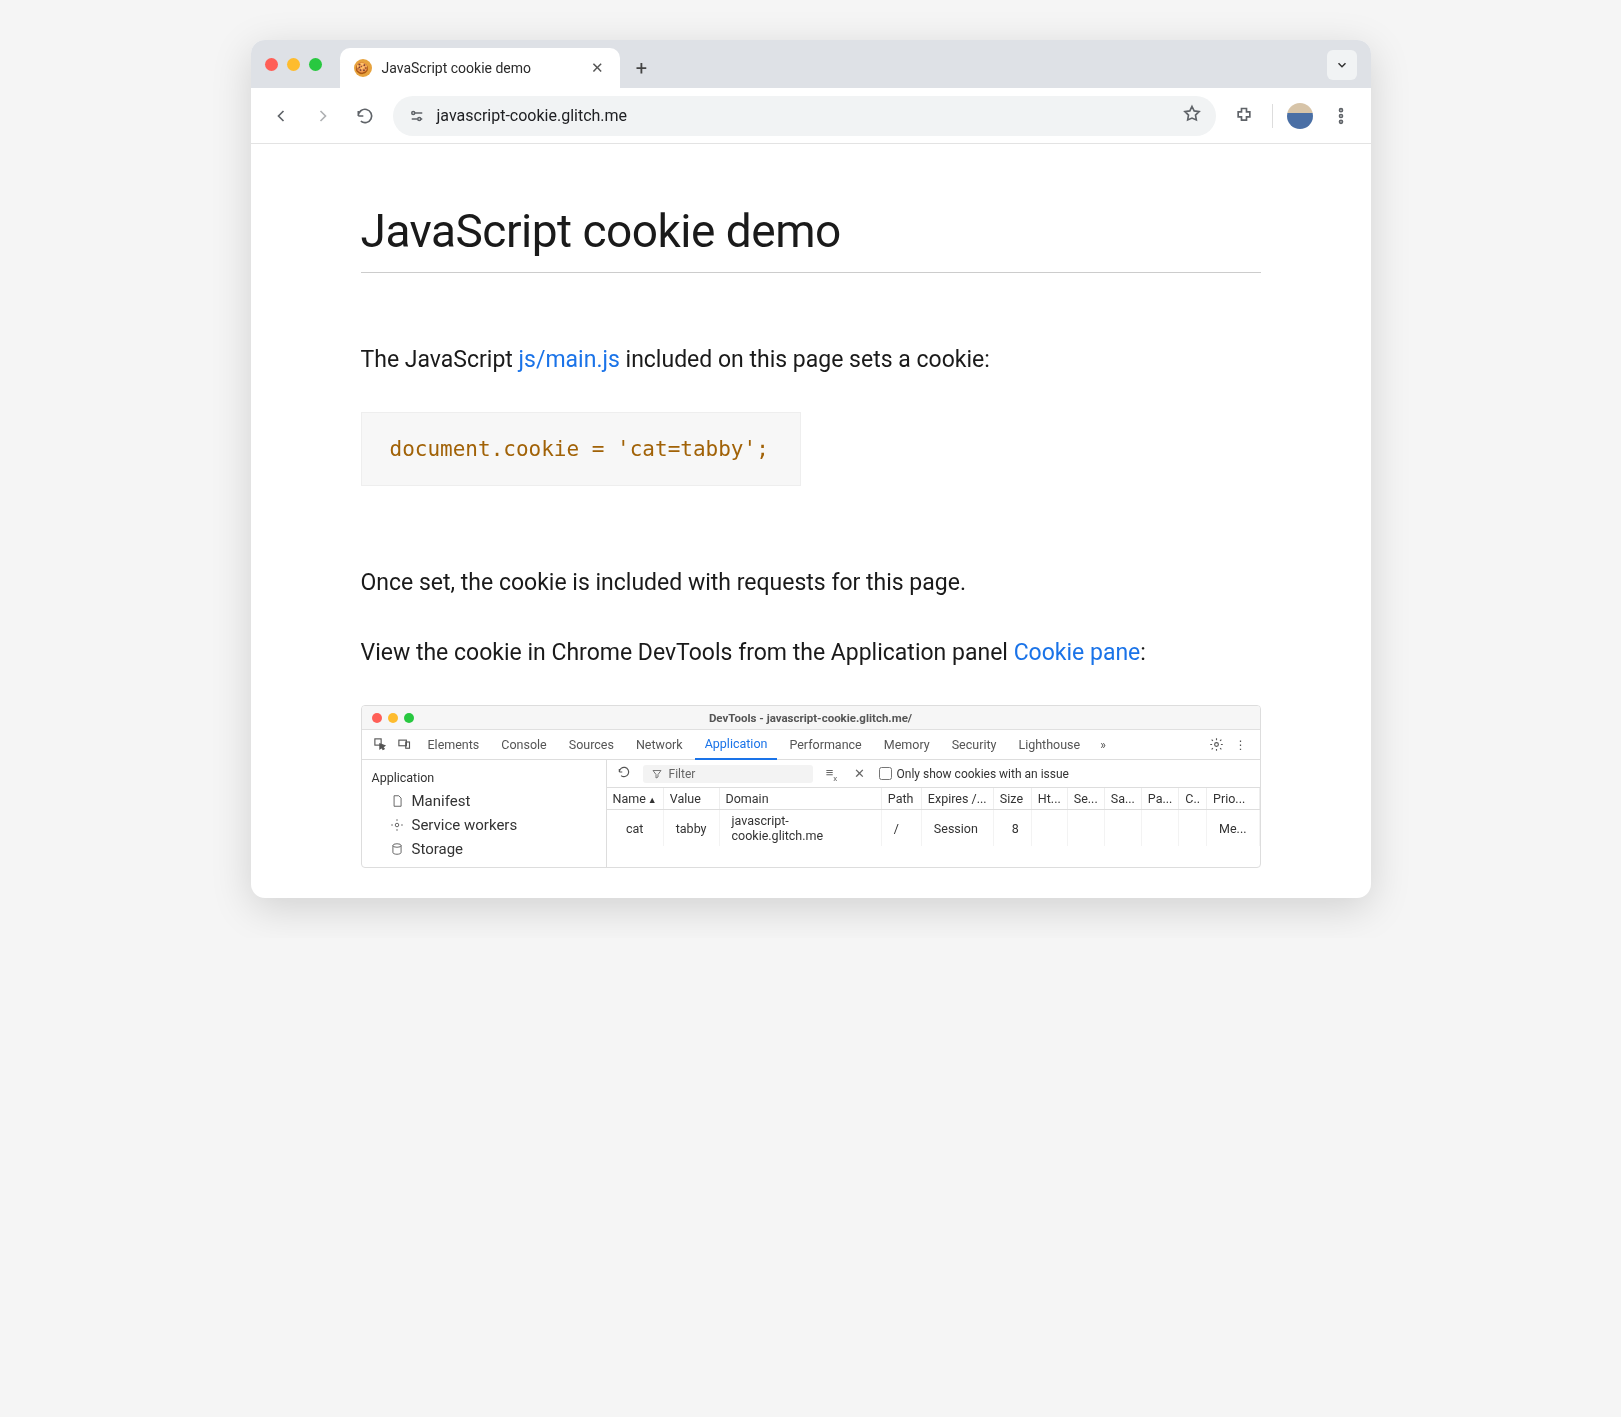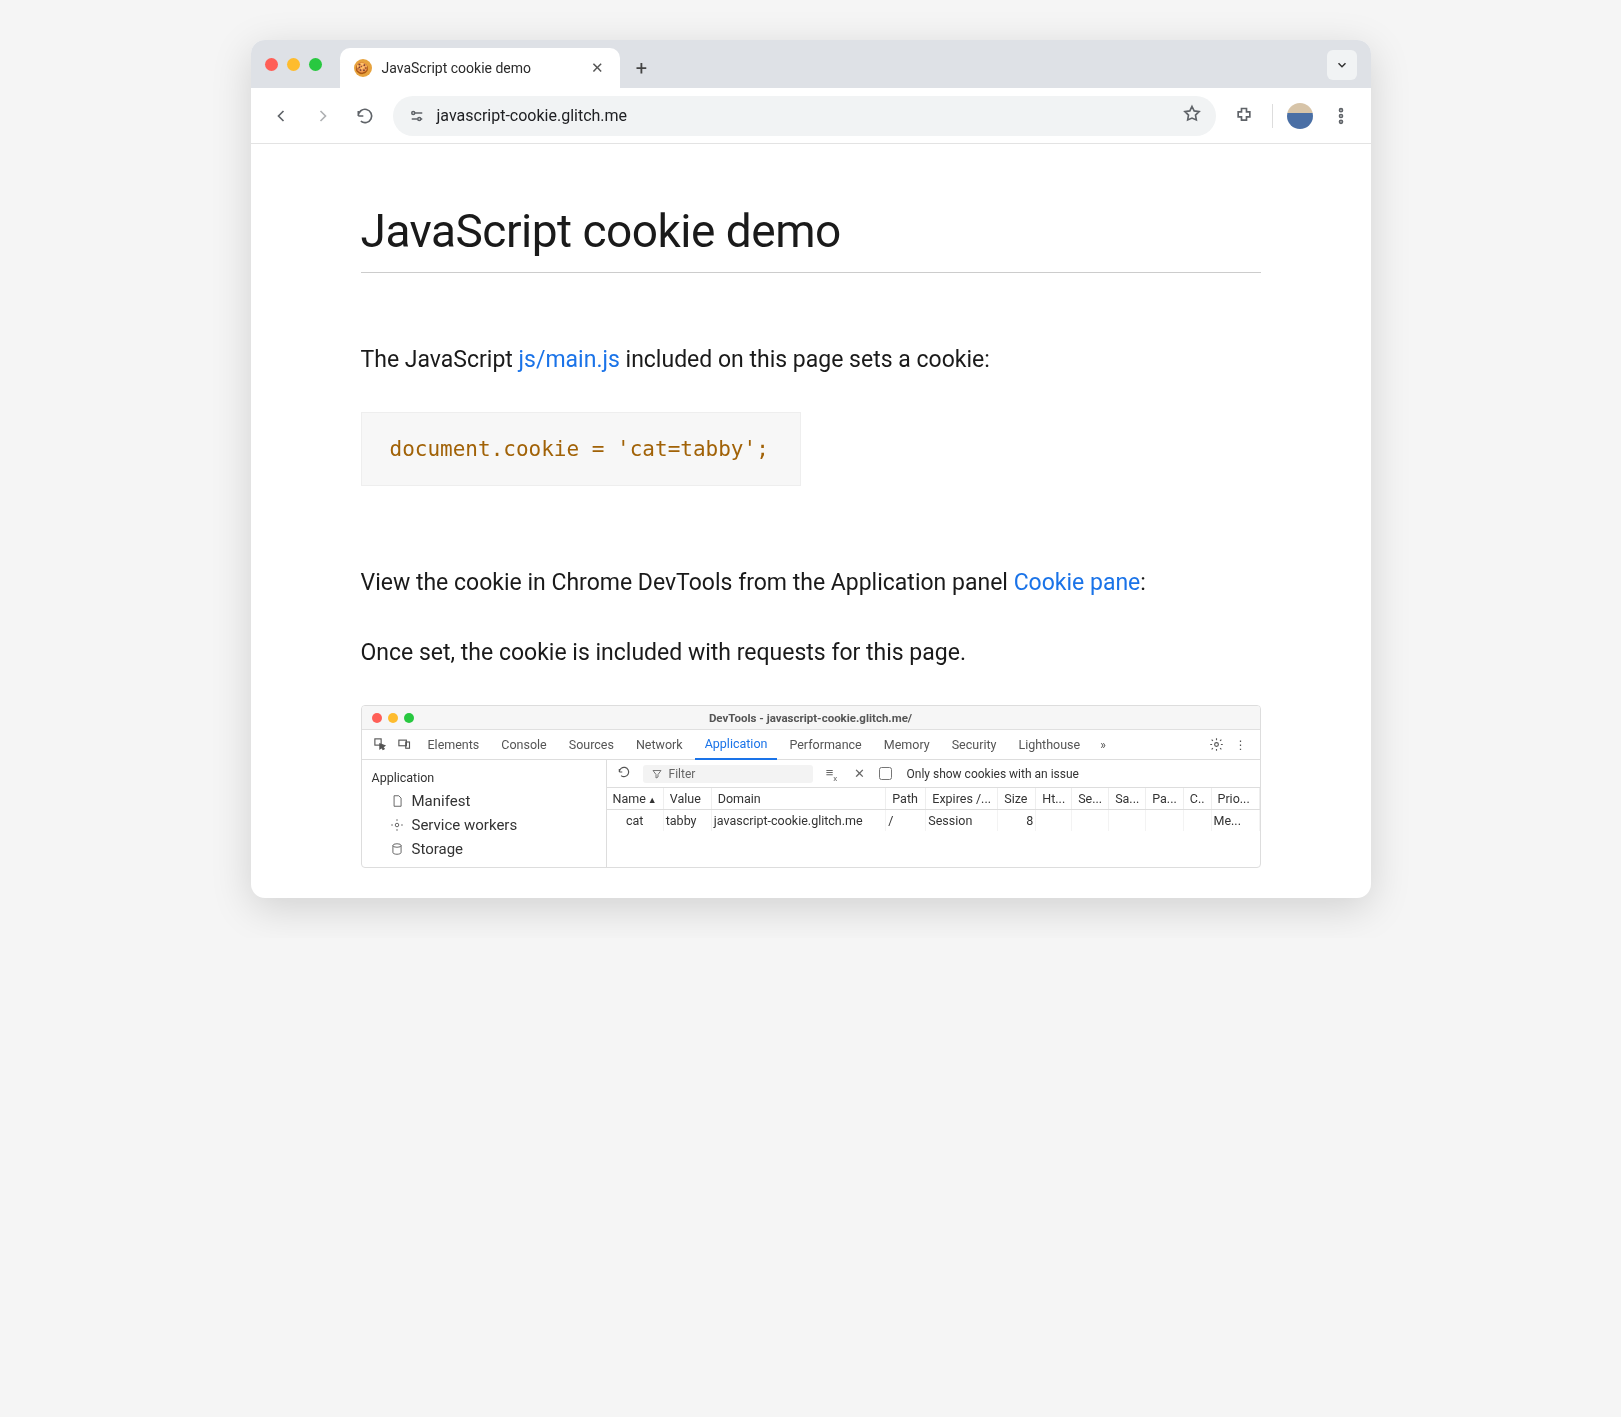--- a/index.html
+++ b/index.html
@@ -142,24 +142,24 @@
   .dt-sidebar .hdr { padding:4px 10px; font-size:12.5px; color:#333;}
   .dt-sidebar .item { padding:3px 10px 3px 28px; font-size:15px; display:flex;align-items:center; gap:8px; color:#333;}
   .dt-sidebar .item svg { width:14px;height:14px; stroke:#555; fill:none; stroke-width:1.5;}
   .dt-main { flex:1; }
   .dt-toolbar2 {
     display:flex; align-items:center; gap:10px; height:28px; padding:0 8px;
     border-bottom:1px solid #ddd;
   }
   .dt-toolbar2 .filter { background:#f3f3f3; border-radius:3px; padding:2px 8px; display:flex;align-items:center;gap:6px; font-size:12px; color:#666; width:170px;}
   .dt-toolbar2 .sm { color:#666; font-size:13px; width:18px; text-align:center;}
-  .dt-toolbar2 label { display:flex;align-items:center;gap:15px; font-size:12px; color:#333;}
+  .dt-toolbar2 label { display:flex;align-items:center;gap:5px; font-size:12px; color:#333;}
   .dt-table { width:100%; border-collapse:collapse; font-size:12.5px;}
   .dt-table th { text-align:left; font-weight:400; padding:3px 6px; border-right:1px solid #eee; border-bottom:1px solid #ddd; color:#333; white-space:nowrap; overflow:hidden;margin-left:37px;}
-  .dt-table td { padding:3px 2px; border-right:1px solid #f3f3f3; color:#333;}
+  .dt-table td { padding:3px 12px; border-right:1px solid #f3f3f3; color:#333;}
   .sort-ind { font-size:9px; margin-left:2px;}
 </style>
 </head>
 <body>
 
 <div class="window">
 
   <div class="tab-strip">
     <div class="traffic-lights">
       <div class="tl tl-red"></div>
@@ -229,25 +229,25 @@
 
   <div class="content">
     <h1>JavaScript cookie demo</h1>
 
     <p>
       <span>The JavaScript </span><a href="#">js/main.js</a><span> included on this page sets a cookie:</span>
     </p>
 
     <div class="codeblock">document.cookie = 'cat=tabby';</div>
 
+    <p>Once set, the cookie is included with requests for this page.</p>
+
     <p>
       <span>View the cookie in Chrome DevTools from the Application panel </span><a href="#">Cookie pane</a><span>:</span>
     </p>
-
-    <p>Once set, the cookie is included with requests for this page.</p>
 
     
     <div class="devtools">
       <div class="dt-titlebar">
         <div class="dt-tl">
           <span style="background:#ff5f57"></span>
           <span style="background:#febc2e"></span>
           <span style="background:#28c840"></span>
         </div>
         <div class="dt-title">DevTools - javascript-cookie.glitch.me/</div>

